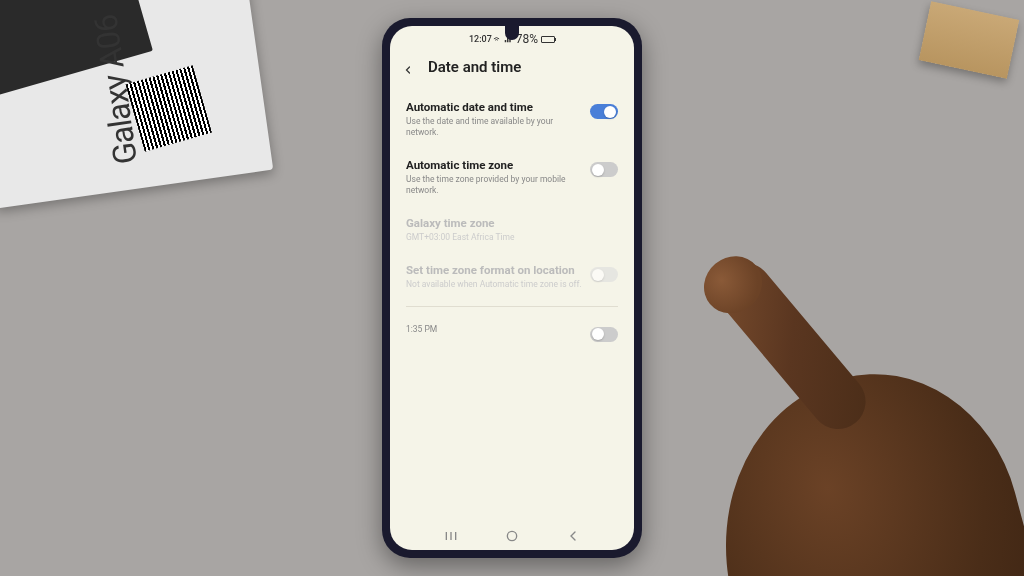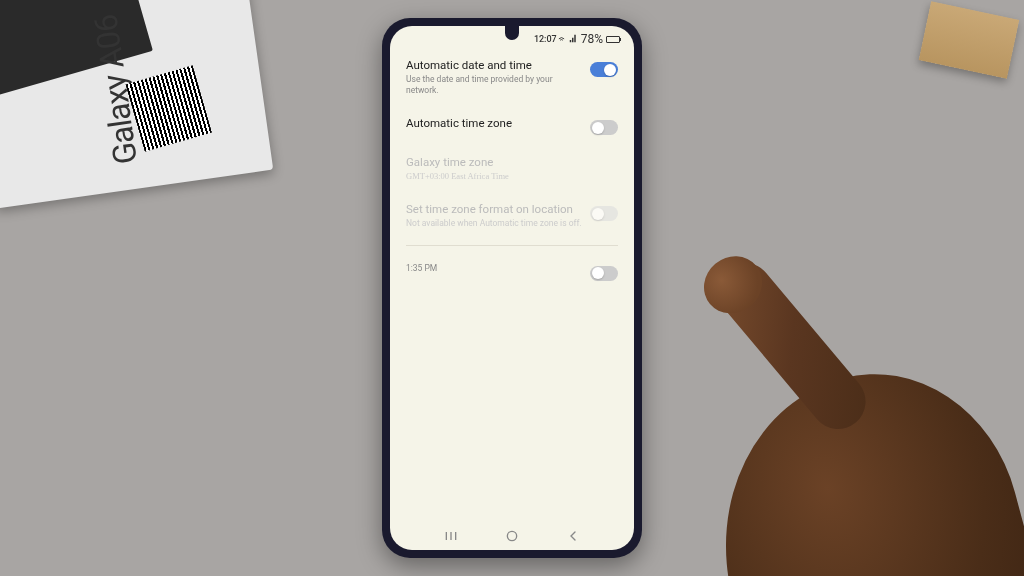--- a/index.html
+++ b/index.html
@@ -82,21 +82,21 @@
       left: 50%;
       transform: translateX(-50%);
       width: 14px;
       height: 14px;
       background: #1a1a2e;
       border-radius: 0 0 10px 10px;
       z-index: 10;
     }
     .status-bar {
       display: flex;
-      justify-content: flex-end;
+      justify-content: center;
       align-items: center;
       padding: 6px 14px 2px;
       font-size: 9px;
       color: #333;
     }
     .status-left {
       font-weight: 500;
     }
     .status-right {
       display: flex;
@@ -155,32 +155,31 @@
       align-items: flex-start;
       justify-content: space-between;
       gap: 8px;
     }
     .setting-text {
       flex: 1;
     }
     .setting-title {
       font-size: 11.5px;
       color: #222;
-      font-weight: 400;
+      font-weight: 700;
       line-height: 1.3;
     }
     .setting-subtitle {
       font-size: 8.5px;
       color: #888;
       line-height: 1.3;
       margin-top: 1px;
     }
     .setting-subtitle.link {
       color: #5a7aa8;
-      font-family: Liberation Serif, serif;
     }
     .setting-row.disabled .setting-title {
       color: #bbb;
     }
     .setting-row.disabled .setting-subtitle {
       color: #ccc;
     }
     .toggle {
       width: 28px;
       height: 15px;
@@ -312,36 +311,45 @@
         <span>
           <svg width="9" height="9" viewBox="0 0 24 24" fill="#333">
               <path d="M2 22h4v-6H2v6zm6 0h4V10H8v12zm6 0h4V2h-4v20z"></path>
             </svg>
         </span>
         <span>78%</span>
         <span class="battery-icon"><span class="battery-fill"></span></span>
       </div>
     </div>
 
+    <div class="header">
+      <div class="back-icon">
+        <svg viewBox="0 0 24 24" fill="none" stroke="#333" stroke-width="2.5" stroke-linecap="round">
+            <polyline points="15 18 9 12 15 6"></polyline>
+          </svg>
+      </div>
+      <div class="header-title">Date and time</div>
+    </div>
 
     <div class="content">
 
       <div class="setting-row">
         <div class="setting-text">
           <div class="setting-title">Automatic date and time</div>
-          <div class="setting-subtitle">Use the date and time provided by your network.</div>
+          <div class="setting-subtitle">Use the date and time available by your network.</div>
         </div>
         <div class="toggle on">
           <div class="toggle-knob"></div>
         </div>
       </div>
 
       <div class="setting-row">
         <div class="setting-text">
           <div class="setting-title">Automatic time zone</div>
+          <div class="setting-subtitle">Use the time zone provided by your mobile network.</div>
         </div>
         <div class="toggle">
           <div class="toggle-knob"></div>
         </div>
       </div>
 
       <div class="setting-row disabled">
         <div class="setting-text">
           <div class="setting-title">Galaxy time zone</div>
           <div class="setting-subtitle link">GMT+03:00 East Africa Time</div>

